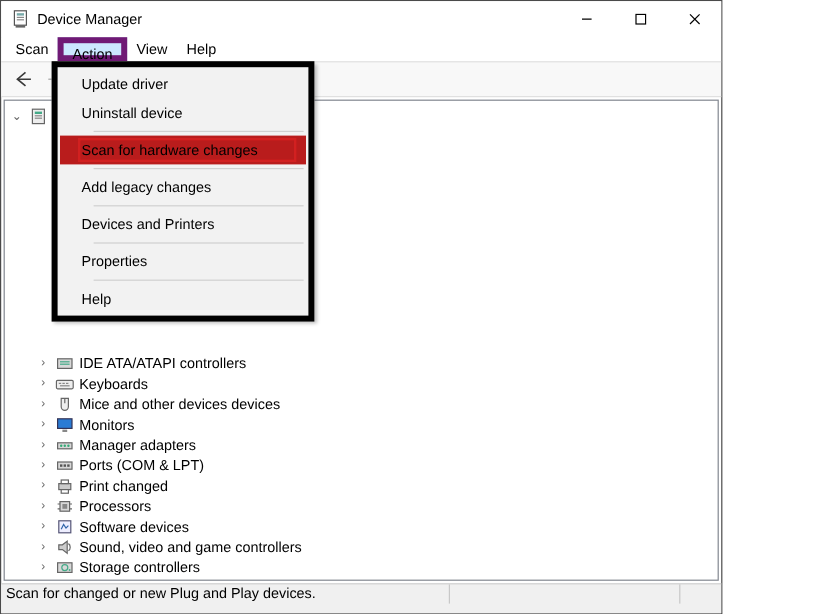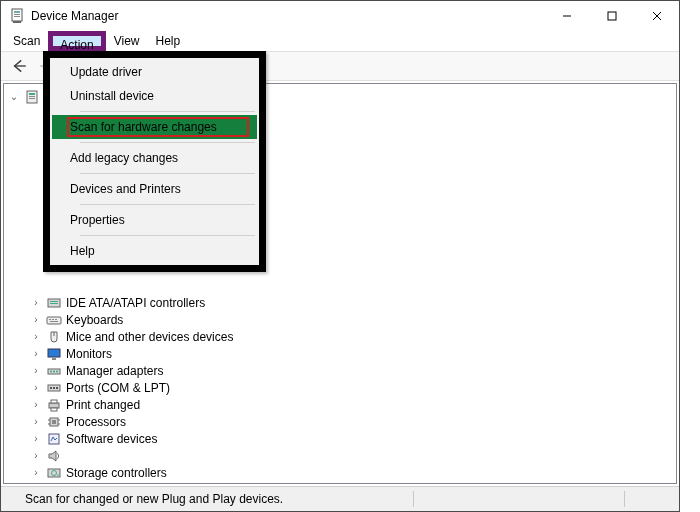--- a/index.html
+++ b/index.html
@@ -1,42 +1,42 @@
 <!DOCTYPE html>
 <html><head>
 <meta charset="utf-8">
 <style>
   html,body{margin:0;padding:0;font-family:"Segoe UI",Tahoma,sans-serif;font-size:12px;color:#000;background:#fff;}
-  .window{width:680px;height:512px;border:1px solid #4a4a4a;box-sizing:border-box;background:#fff;position:relative;display:flex;flex-direction:column;}
+  .window{width:602px;height:512px;border:1px solid #4a4a4a;box-sizing:border-box;background:#fff;position:relative;display:flex;flex-direction:column;}
   .titlebar{height:30px;display:flex;align-items:center;justify-content:space-between;padding:0 0 0 8px;background:#fff;}
   .titlebar-left{display:flex;align-items:center;gap:6px;}
   .titlebar-title{font-size:12px;}
   .win-controls{display:flex;height:100%;}
   .win-btn{width:45px;display:flex;align-items:center;justify-content:center;color:#000;}
   .win-btn svg{width:10px;height:10px;}
   .menubar{height:20px;display:flex;align-items:stretch;padding:0 4px;background:#fff;}
   .menu-item{padding:2px 8px;line-height:16px;}
   .menu-item.active{background:#cce8ff;border:5px solid #701a75;padding:1px 7px;}
   .toolbar{height:28px;border-top:1px solid #e0e0e0;border-bottom:1px solid #e0e0e0;background:#f8f8f8;display:flex;align-items:center;padding:0 6px;gap:4px;position:relative;}
   .tool-arrow{width:24px;height:22px;display:flex;align-items:center;justify-content:center;}
   .tool-sep{width:1px;height:20px;background:#d0d0d0;margin:0 2px;}
   .content{flex:1;position:relative;border:1px solid #828790;margin:2px;box-sizing:border-box;overflow:hidden;background:#fff;}
   .tree{position:absolute;left:4px;top:4px;right:0;bottom:0;}
   .tree-row{display:flex;align-items:center;height:17px;gap:4px;white-space:nowrap;}
   .tree-indent{width:18px;flex:none;}
   .expander{width:12px;text-align:center;color:#666;font-size:10px;flex:none;}
   .dev-icon{width:16px;height:16px;flex:none;display:flex;align-items:center;justify-content:center;}
   .tree-label{font-size:12px;}
-  .statusbar{height:24px;border-top:1px solid #d0d0d0;background:#f0f0f0;display:flex;align-items:center;padding:0 24px;font-size:12px;}
+  .statusbar{height:24px;border-top:1px solid #d0d0d0;background:#f0f0f0;display:flex;padding:0 4px;font-size:12px;}
   .status-sep{width:1px;height:16px;background:#c8c8c8;margin-left:auto;}
   .status-pad{width:80px;}
   
-  .dropdown{position:absolute;left:42px;top:50px;width:205px;background:#f2f2f2;border:7px solid #000000;box-shadow:2px 2px 3px rgba(0,0,0,.25);z-index:10;padding:2px;}
+  .dropdown{position:absolute;left:42px;top:50px;width:205px;background:#f2f2f2;border:5px solid #000000;box-shadow:2px 2px 3px rgba(0,0,0,.25);z-index:10;padding:2px;}
   .dd-item{height:24px;display:flex;align-items:center;padding:0 18px;font-size:12px;position:relative;}
-  .dd-item.hover{background:#15803d;}
+  .dd-item.hover{background:#b91c1c;}
   .dd-item.hover .hl-box{position:absolute;left:15px;top:2px;right:8px;bottom:2px;border:2px solid #d22020;pointer-events:none;}
   .dd-sep{height:1px;background:#d0d0d0;margin:3px 2px 3px 28px;}
   
   .mono path,.mono line,.mono rect,.mono polyline,.mono circle{stroke:#3a3a3a;fill:none;stroke-width:1.2;}
 </style>
 </head>
 <body>
 
 <div class="window">
 
@@ -254,20 +254,21 @@
         </div>
         <div class="tree-row">
           <span class="tree-indent"></span>
           <span class="expander">›</span>
           <span class="dev-icon">
             <svg viewBox="0 0 16 16" width="16" height="16">
               <path d="M3 6h3l4-3v10l-4-3H3z" fill="#ccc" stroke="#666"></path>
               <path d="M11 5c2 1 2 5 0 6" fill="none" stroke="#666"></path>
             </svg>
           </span>
+          <span class="tree-label">Sound, video and game controllers</span>
         </div>
         <div class="tree-row">
           <span class="tree-indent"></span>
           <span class="expander">›</span>
           <span class="dev-icon">
             <svg viewBox="0 0 16 16" width="16" height="16">
               <rect x="2" y="4" width="12" height="8" fill="#d8d8d8" stroke="#666"></rect>
               <circle cx="8" cy="8" r="2.5" fill="none" stroke="#4a8"></circle>
               <circle cx="12" cy="10" r="0.8" fill="#4a8"></circle>
             </svg>

